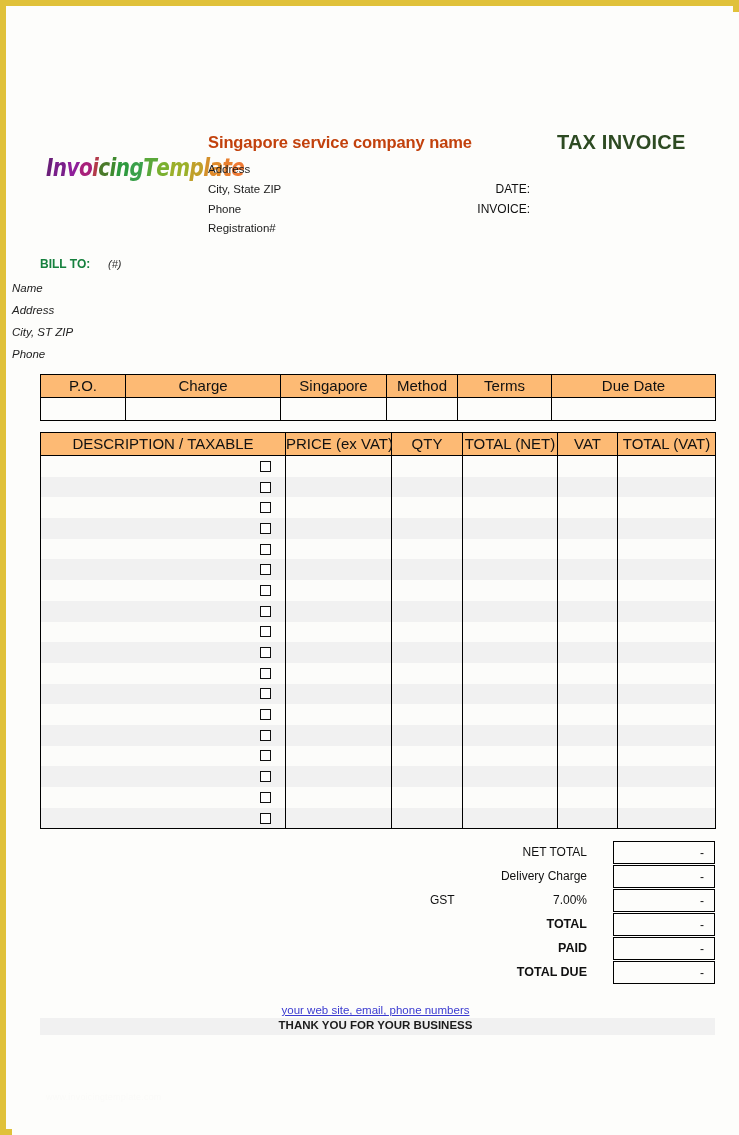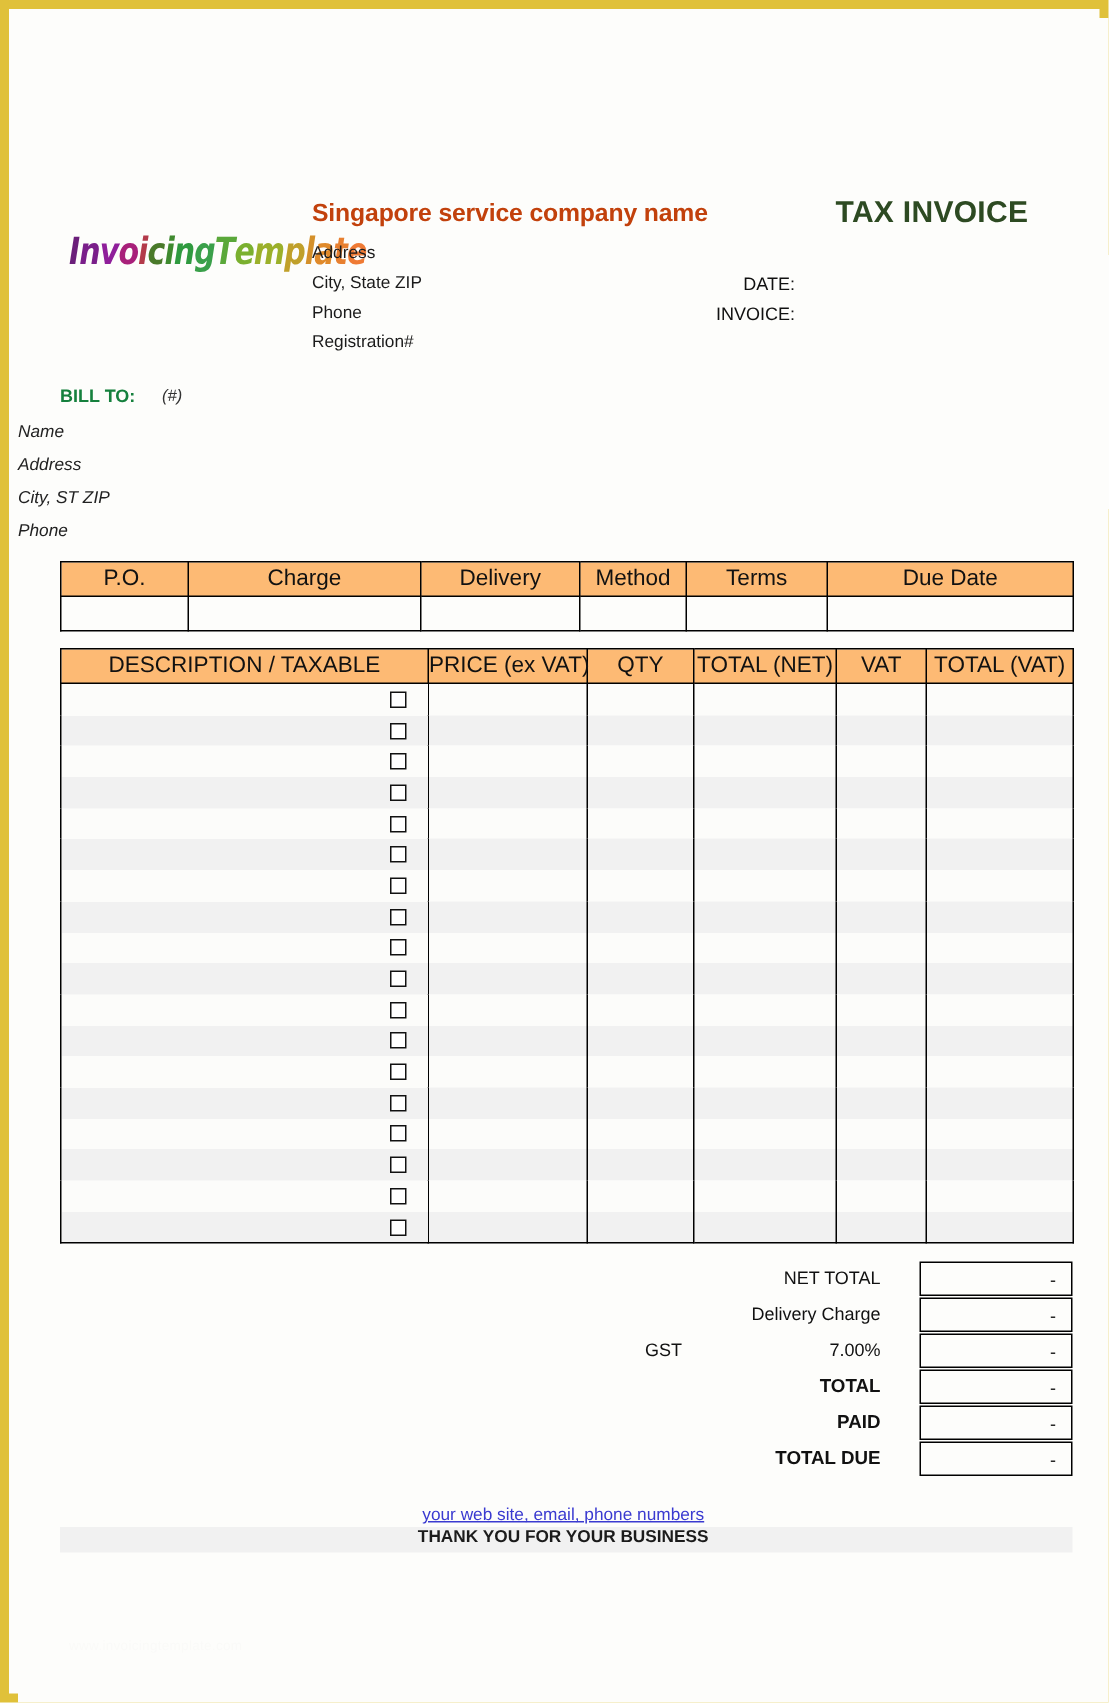--- a/index.html
+++ b/index.html
@@ -321,21 +321,21 @@
           <col style="width:155px">
           <col style="width:106px">
         <col style="width:71px">
           <col style="width:94px">
           <col style="width:164px">
       </colgroup>
       <thead>
         <tr>
           <th class="hdr-cell">P.O.</th>
           <th class="hdr-cell">Charge</th>
-          <th class="hdr-cell">Delivery</th>
+          <th class="hdr-cell">Singapore</th>
           <th class="hdr-cell">Method</th>
           <th class="hdr-cell">Terms</th>
           <th class="hdr-cell">Due Date</th>
         </tr>
       </thead>
       <tbody>
         <tr>
           <td class="blank-cell"></td>
           <td class="blank-cell"></td>
           <td class="blank-cell"></td>

